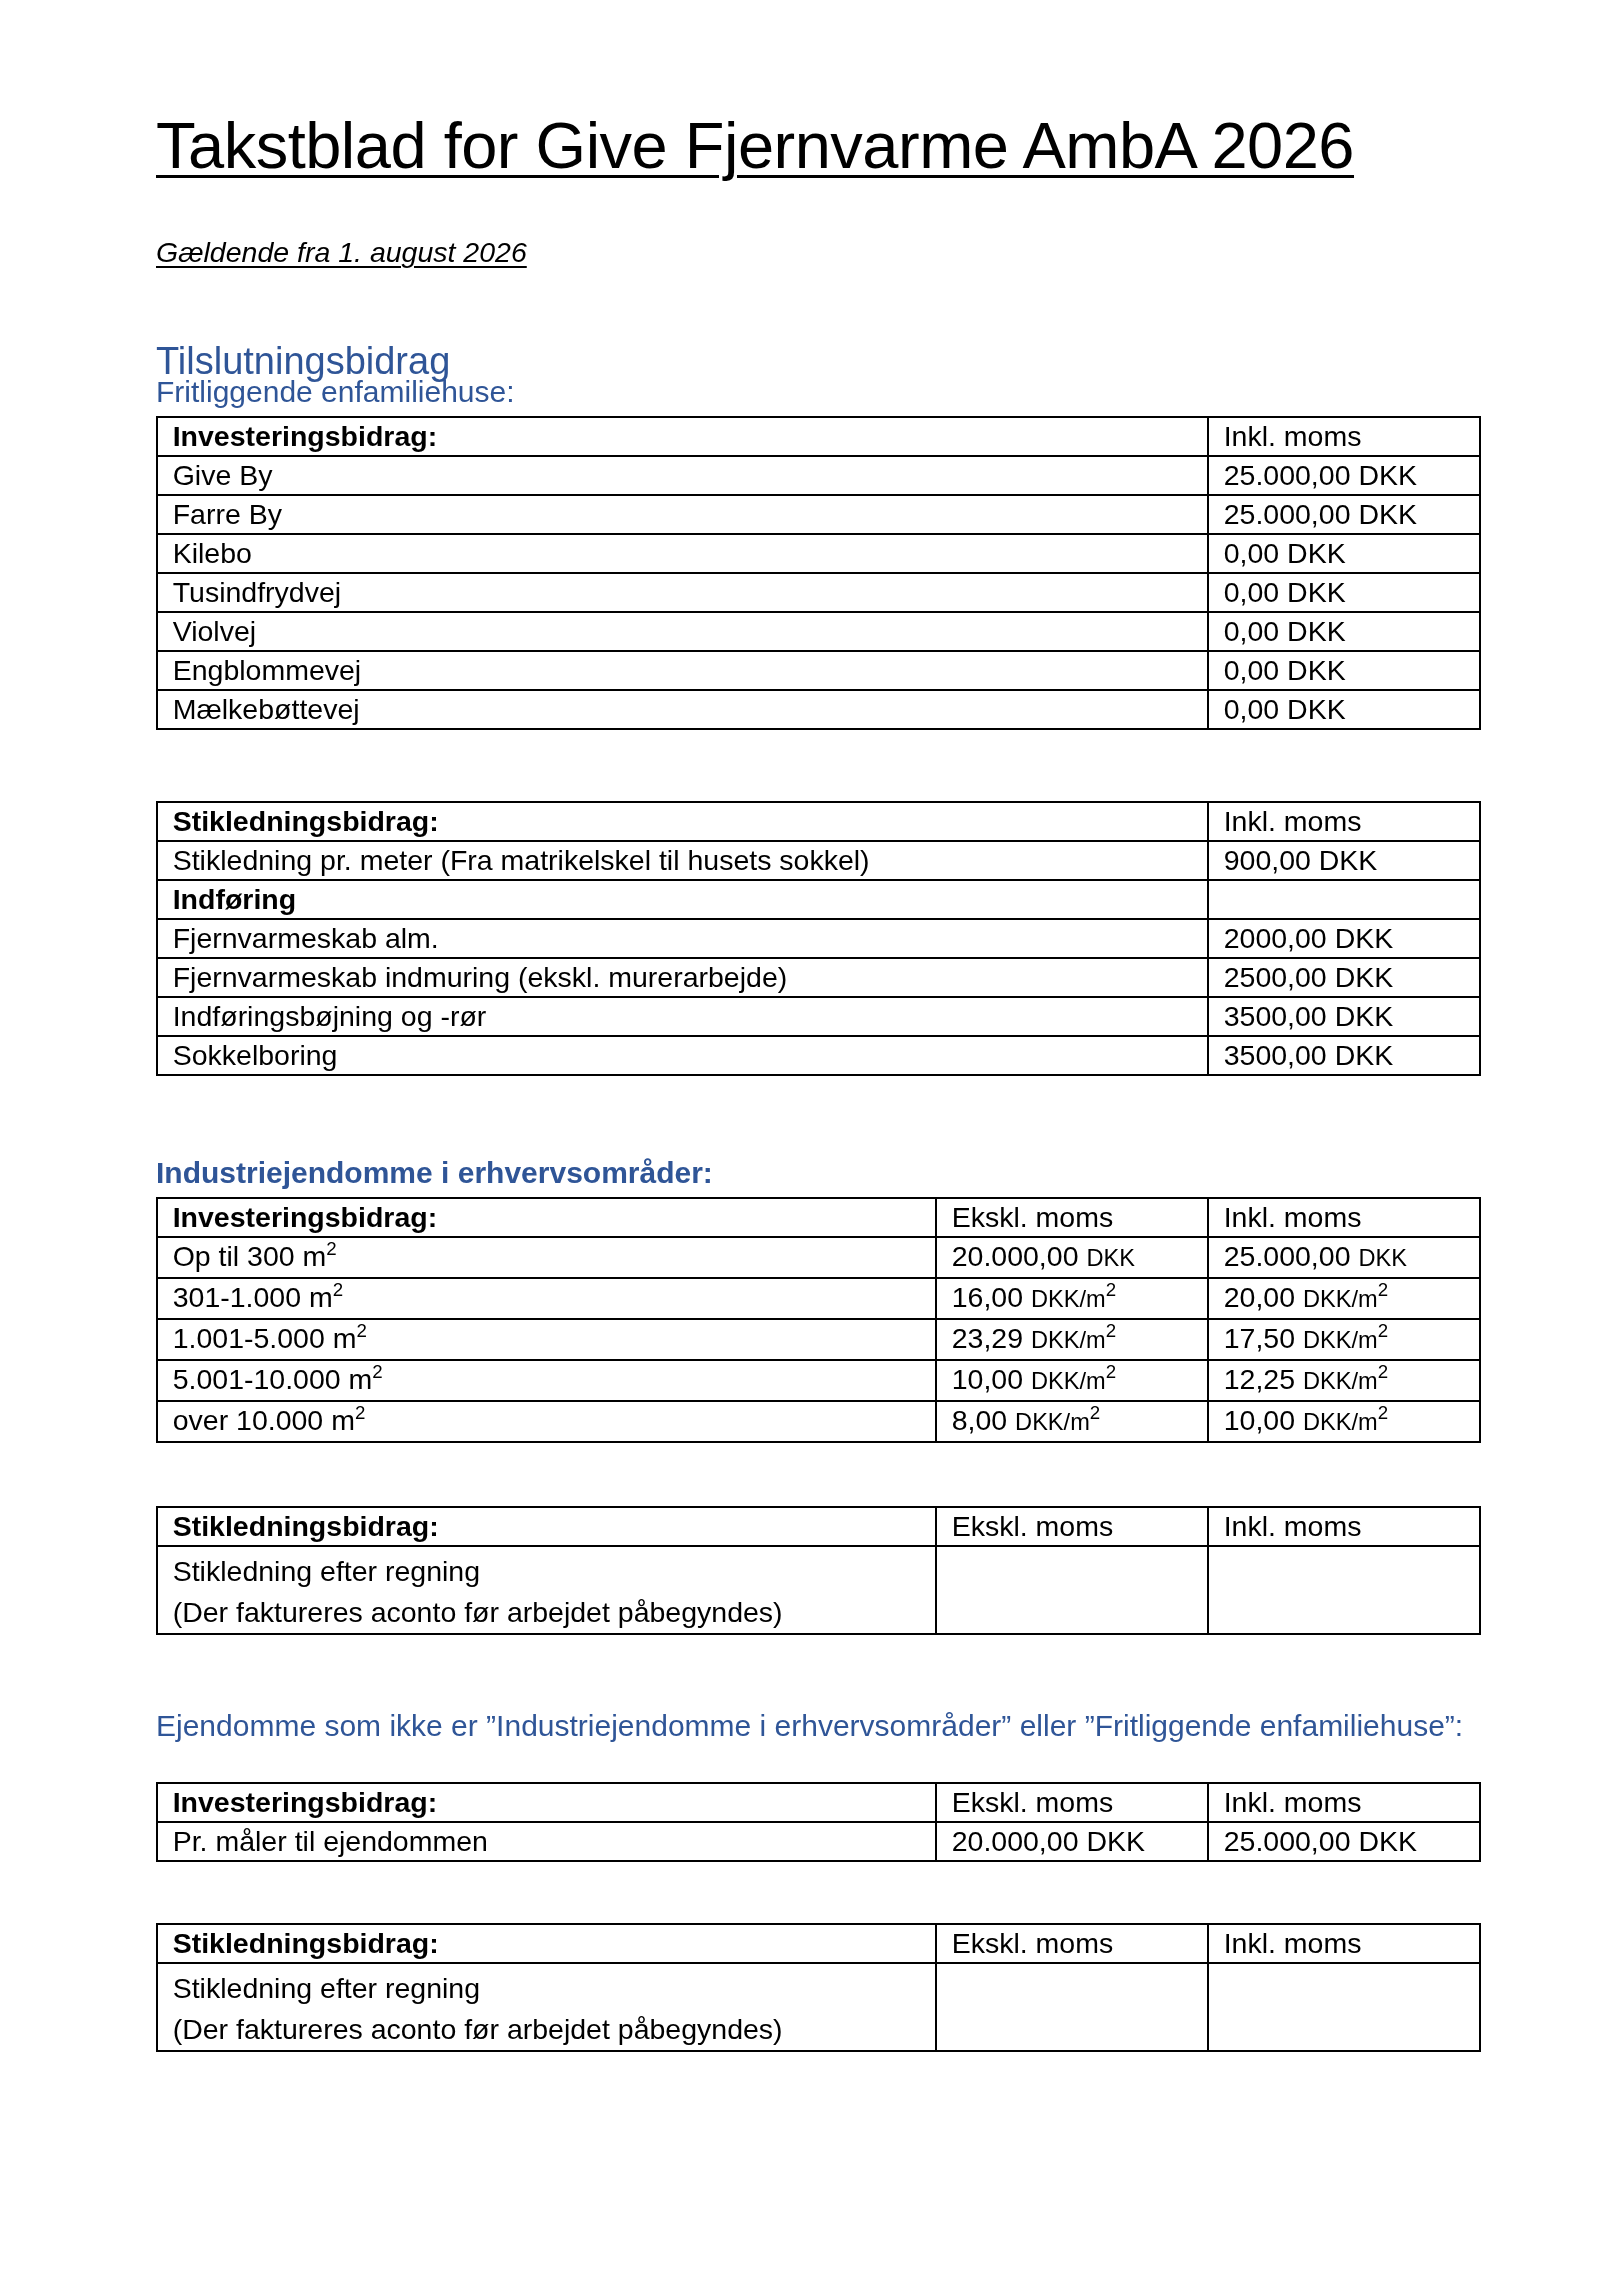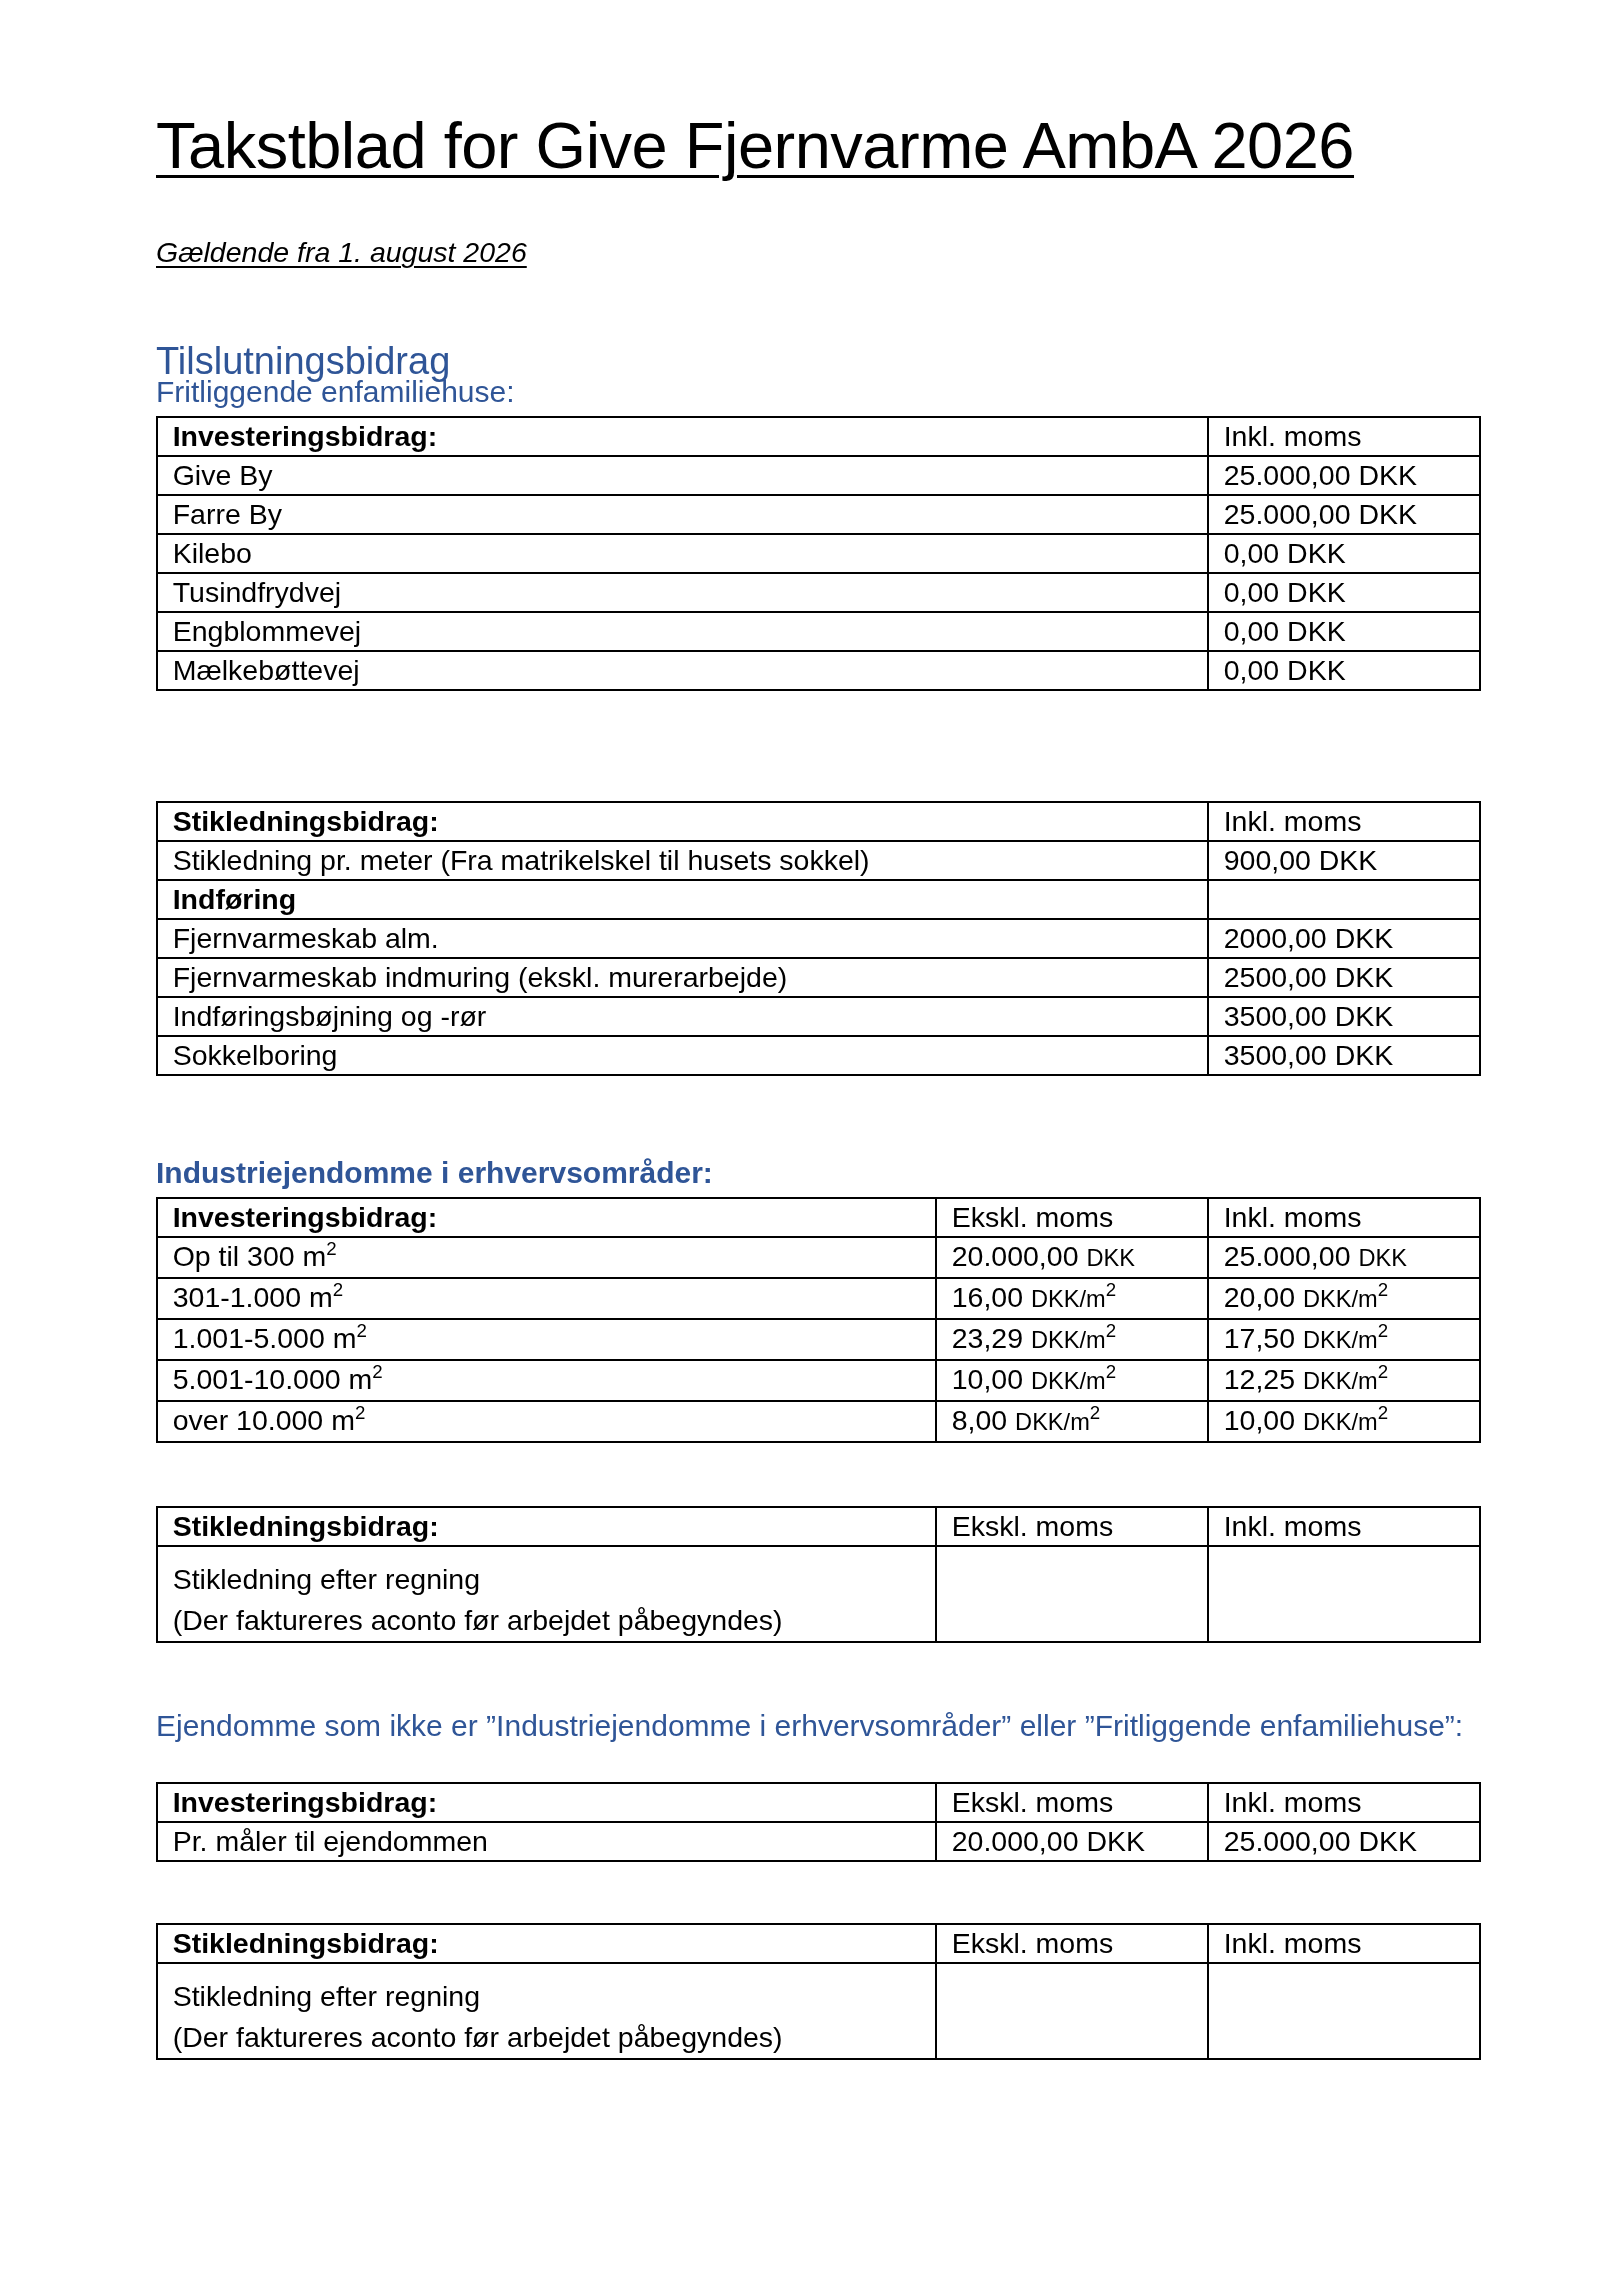--- a/index.html
+++ b/index.html
@@ -31,21 +31,21 @@
   }
   table.t {
     position: absolute; left: 0; width: 1324px;
     border-collapse: collapse; table-layout: fixed;
     font-size: 28.5px;
   }
   table.t td {
     border: 2px solid #000; padding: 0 14.7px; height: 37px; line-height: 37px;
     vertical-align: top; white-space: nowrap; overflow: hidden;
   }
-  table.t td.multi { white-space: normal; line-height: 41px; padding-top: 12px; border-radius: 28px; }
+  table.t td.multi { white-space: normal; line-height: 41px; padding-top: 4px; border-radius: 28px; }
   table.t td.bold { font-weight: bold; border-radius: 7px; }
   .unit { font-size: 23.6px; }
   sup { font-size: 18.7px; line-height: 0; vertical-align: 10.8px; }
 </style>
 </head>
 <body>
 
 <div class="page">
 
   <div class="title">Takstblad for Give Fjernvarme AmbA 2026</div>
@@ -75,20 +75,24 @@
         </tr>
     <tr>
           <td>Kilebo</td>
           <td>0,00 DKK</td>
         </tr>
     <tr>
           <td>Tusindfrydvej</td>
           <td>0,00 DKK</td>
         </tr>
     <tr>
+          <td>Violvej</td>
+          <td>0,00 DKK</td>
+        </tr>
+    <tr>
           <td>Engblommevej</td>
           <td>0,00 DKK</td>
         </tr>
     <tr>
           <td>Mælkebøttevej</td>
           <td>0,00 DKK</td>
         </tr>
   </tbody>
     </table>
 

